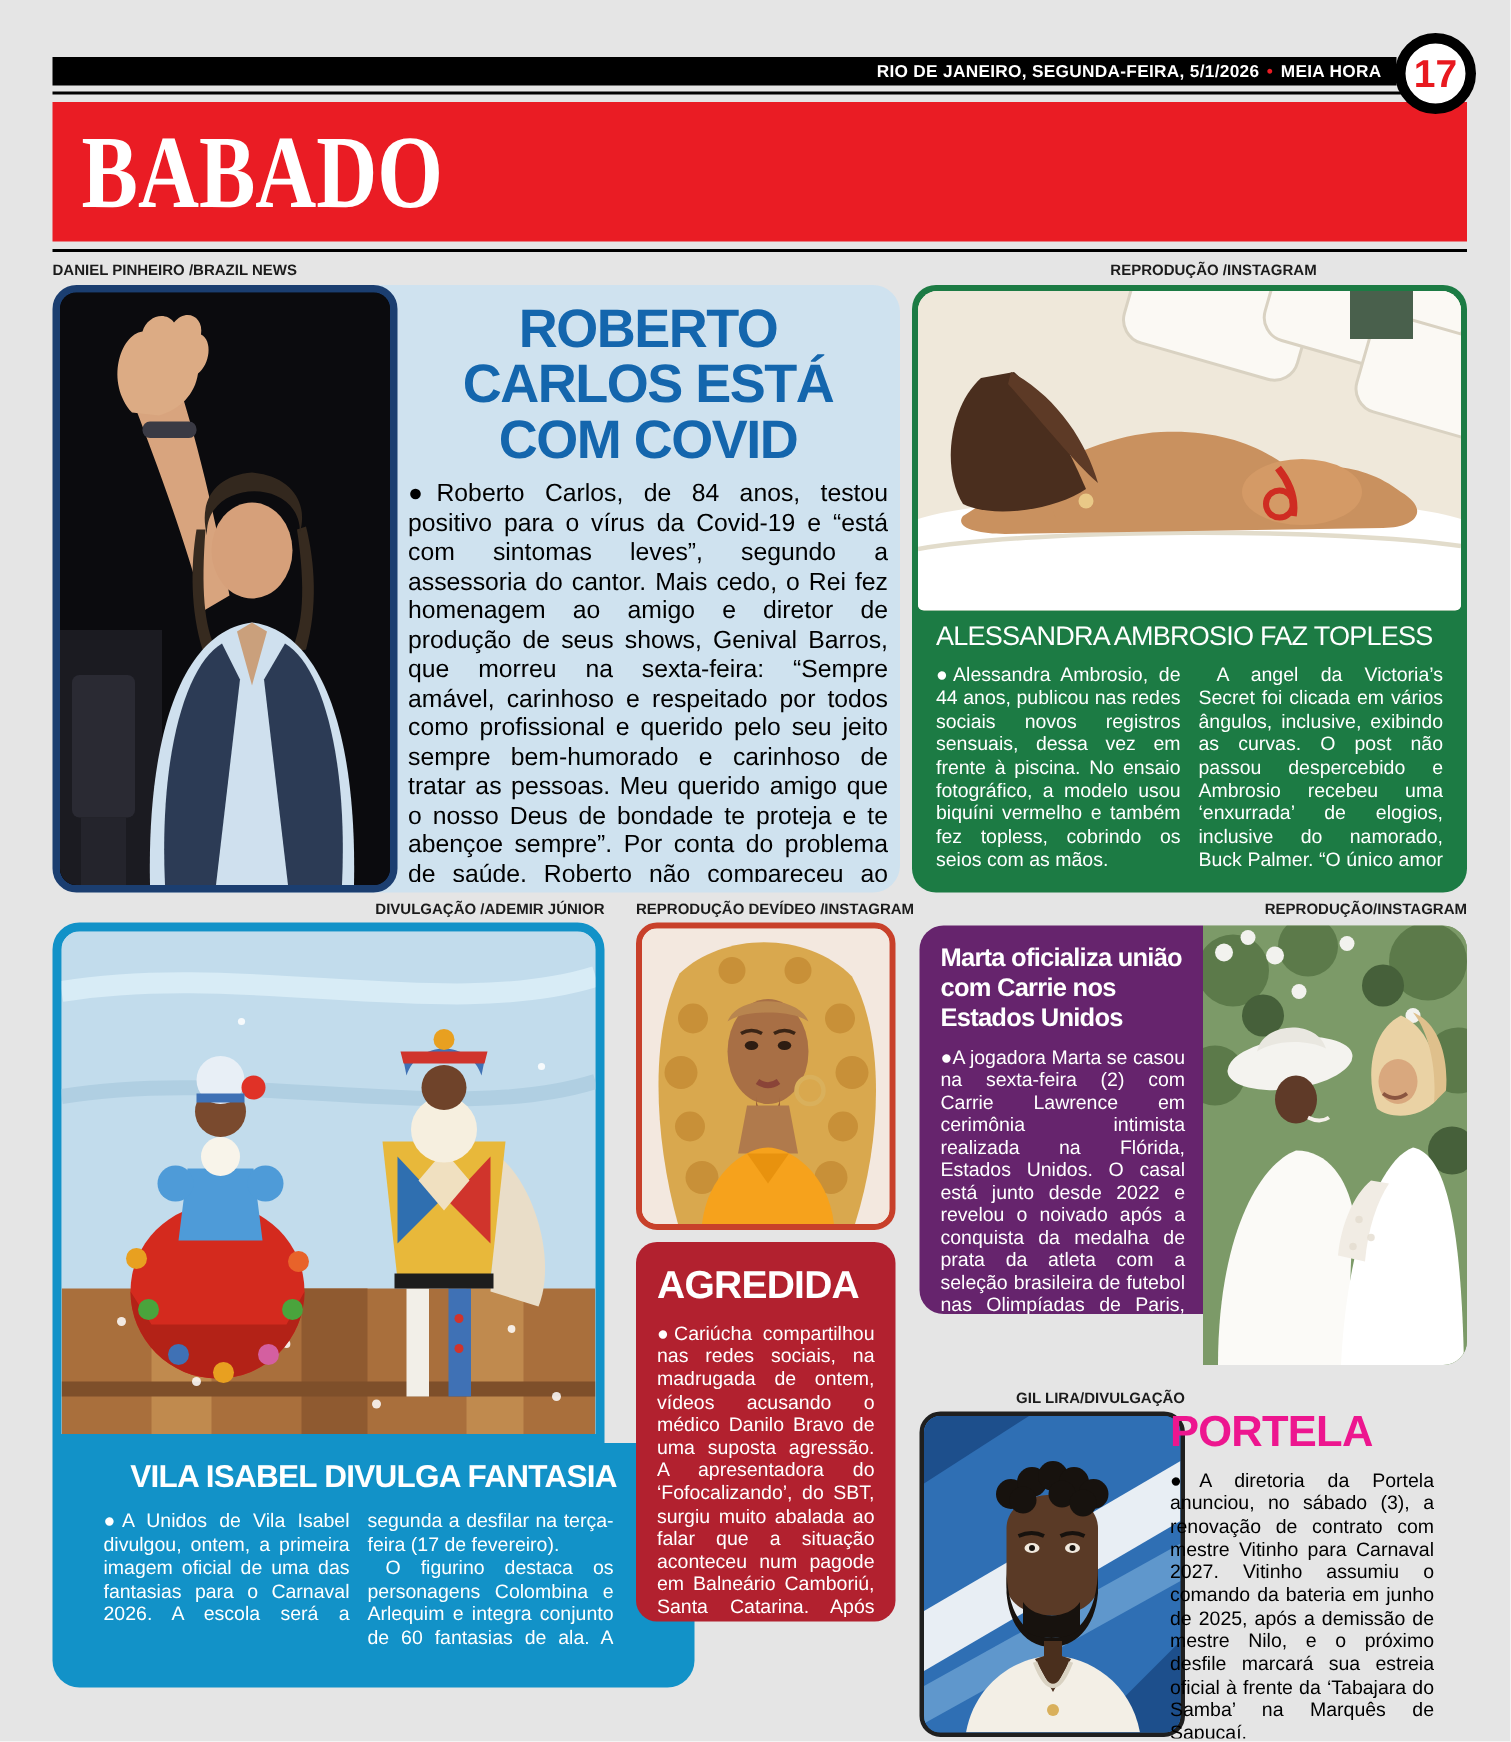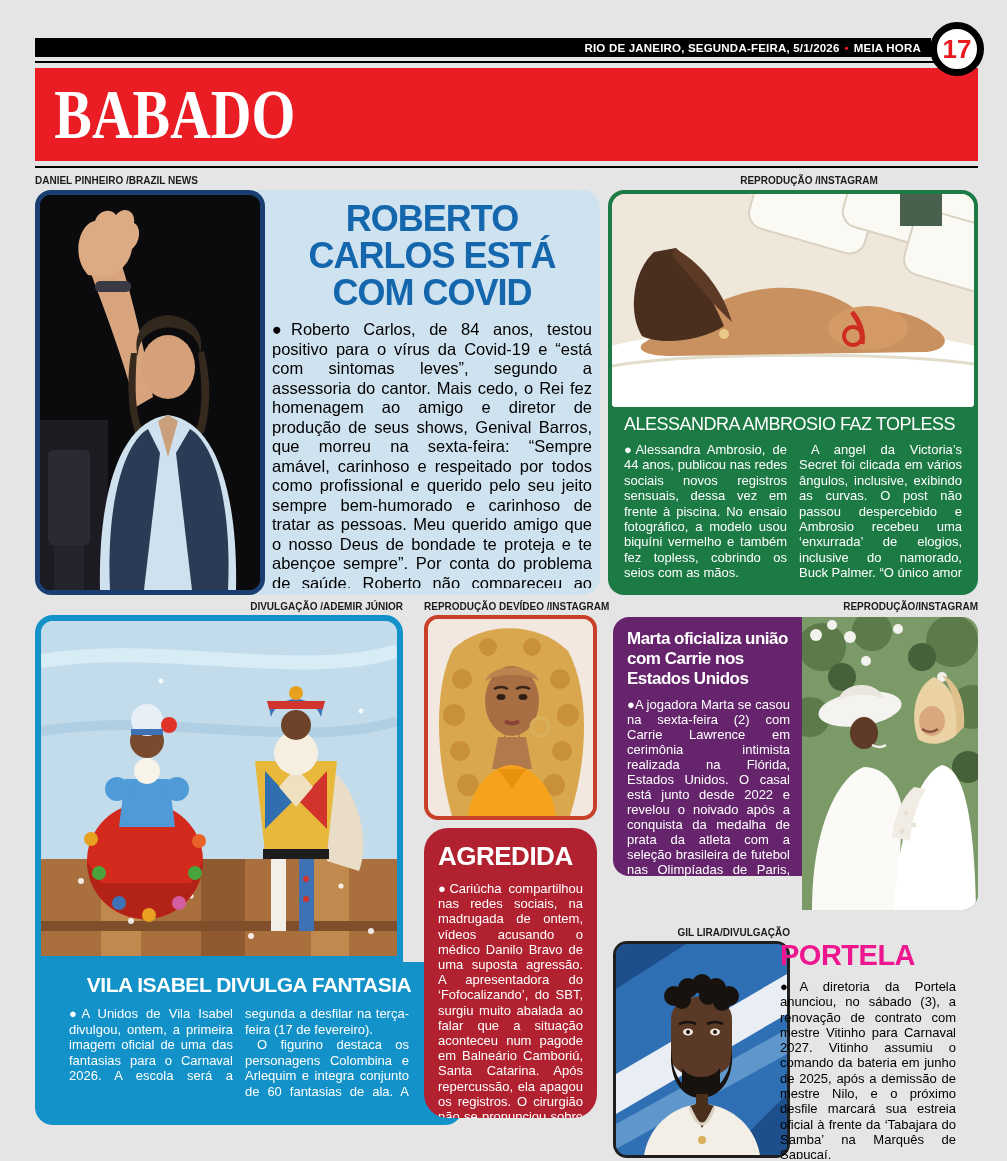--- a/index.html
+++ b/index.html
@@ -54,22 +54,22 @@
   .vila-box{position:absolute;left:35px;top:962px;width:428px;height:163px;background:var(--vila_blue,#1292c8);
             border-radius:0 0 18px 18px;overflow:hidden;}
   .vila-headline{margin:11px 0 0 0;text-align:center;color:#fff;font-weight:bold;font-size:21px;letter-spacing:-.5px;white-space:nowrap;}
   .vila-cols{position:absolute;left:14px;top:44px;width:340px;height:108px;column-count:2;column-gap:12px;
              color:#fff;font-size:13px;line-height:15.5px;text-align:justify;overflow:hidden;margin-left:20px;}
   .vila-cols p{margin:0;} .vila-cols p+p{text-indent:12px;}
 
   
   .cariucha-photo{position:absolute;left:424px;top:615px;width:173px;height:205px;border:4px solid var(--cariucha_photo_border,#c8402a);
                   border-radius:14px;box-sizing:border-box;overflow:hidden;background:#f3e8df;}
-  .agredida-box{position:absolute;left:424px;top:828px;width:173px;height:290px;background:var(--agredida_red,#b2212f);
-                border-radius:24px;box-sizing:border-box;padding:13px 14px;overflow:hidden;}
+  .agredida-box{position:absolute;left:424px;top:828px;width:173px;height:253px;background:var(--agredida_red,#b2212f);
+                border-radius:14px;box-sizing:border-box;padding:13px 14px;overflow:hidden;}
   .agredida-headline{margin:0;color:#fff;font-weight:bold;font-size:26px;letter-spacing:-.5px;}
   .agredida-body{margin:9px 0 0 0;color:#fff;font-size:13px;line-height:15.2px;text-align:justify;}
 
   
   .marta-box{position:absolute;left:613px;top:617px;width:189px;height:259px;background:var(--marta_purple,#66246d);
              border-radius:16px 0 0 16px;box-sizing:border-box;padding:12px 12px 10px 14px;overflow:hidden;}
   .marta-headline{margin:0;color:#fff;font-weight:bold;font-size:17px;line-height:1.18;letter-spacing:-.5px;}
   .marta-body{margin:8px 0 0 0;color:#fff;font-size:13px;line-height:15px;text-align:justify;}
   .marta-photo{position:absolute;left:802px;top:617px;width:176px;height:293px;border-radius:0 16px 16px 0;overflow:hidden;background:#7c9a68;}
 

